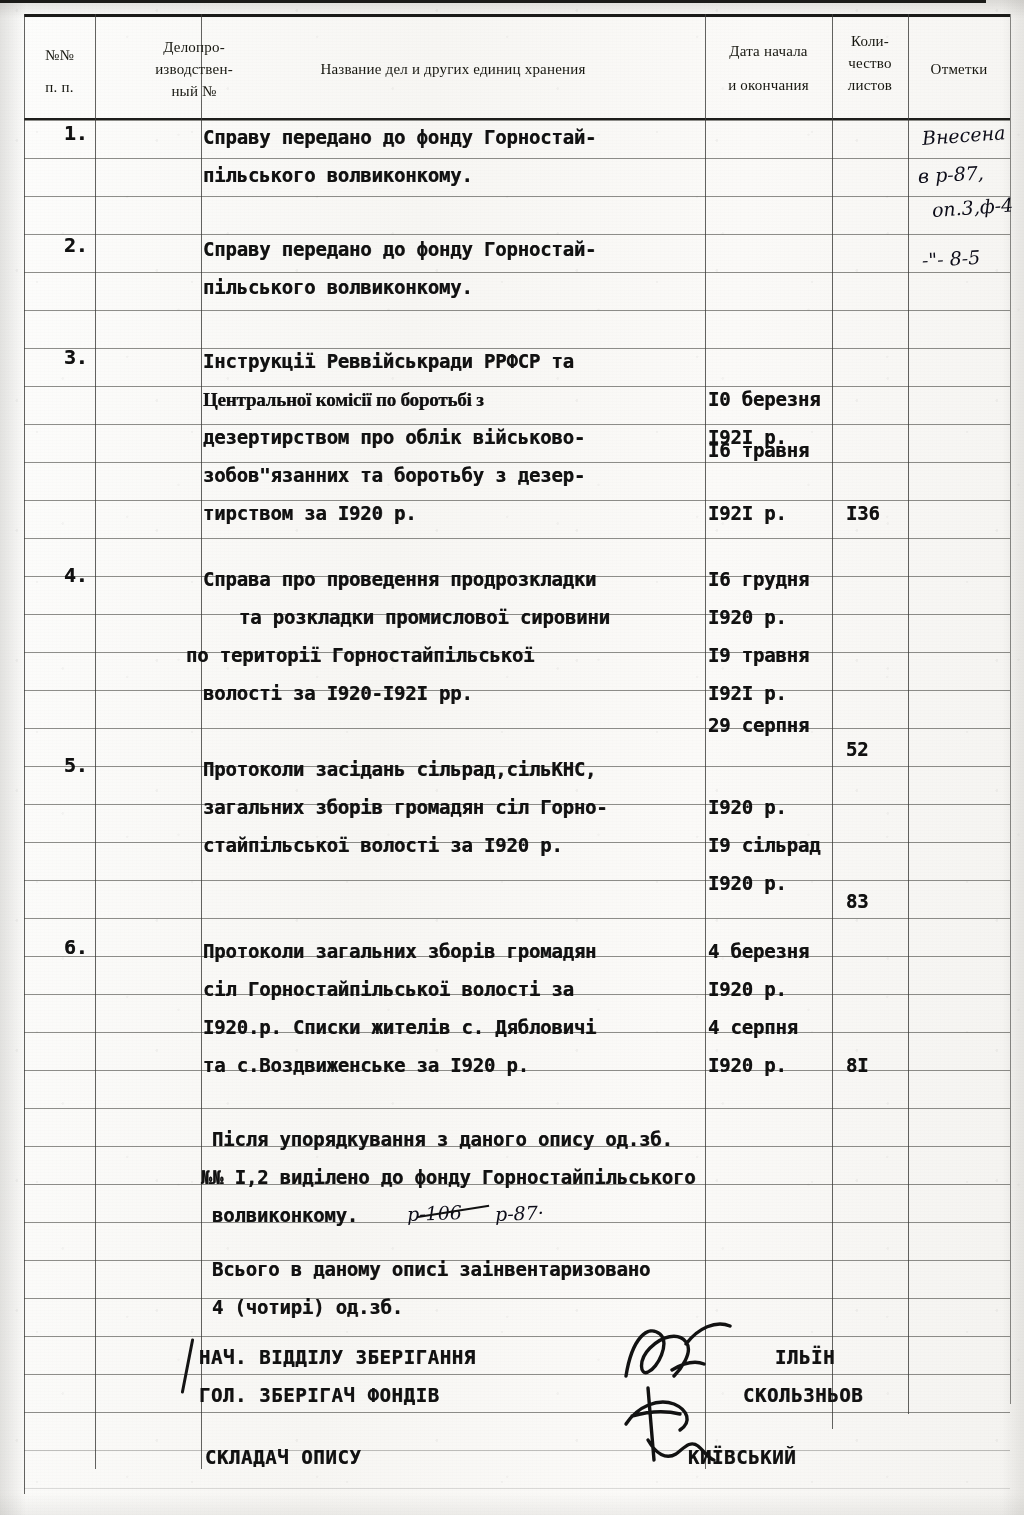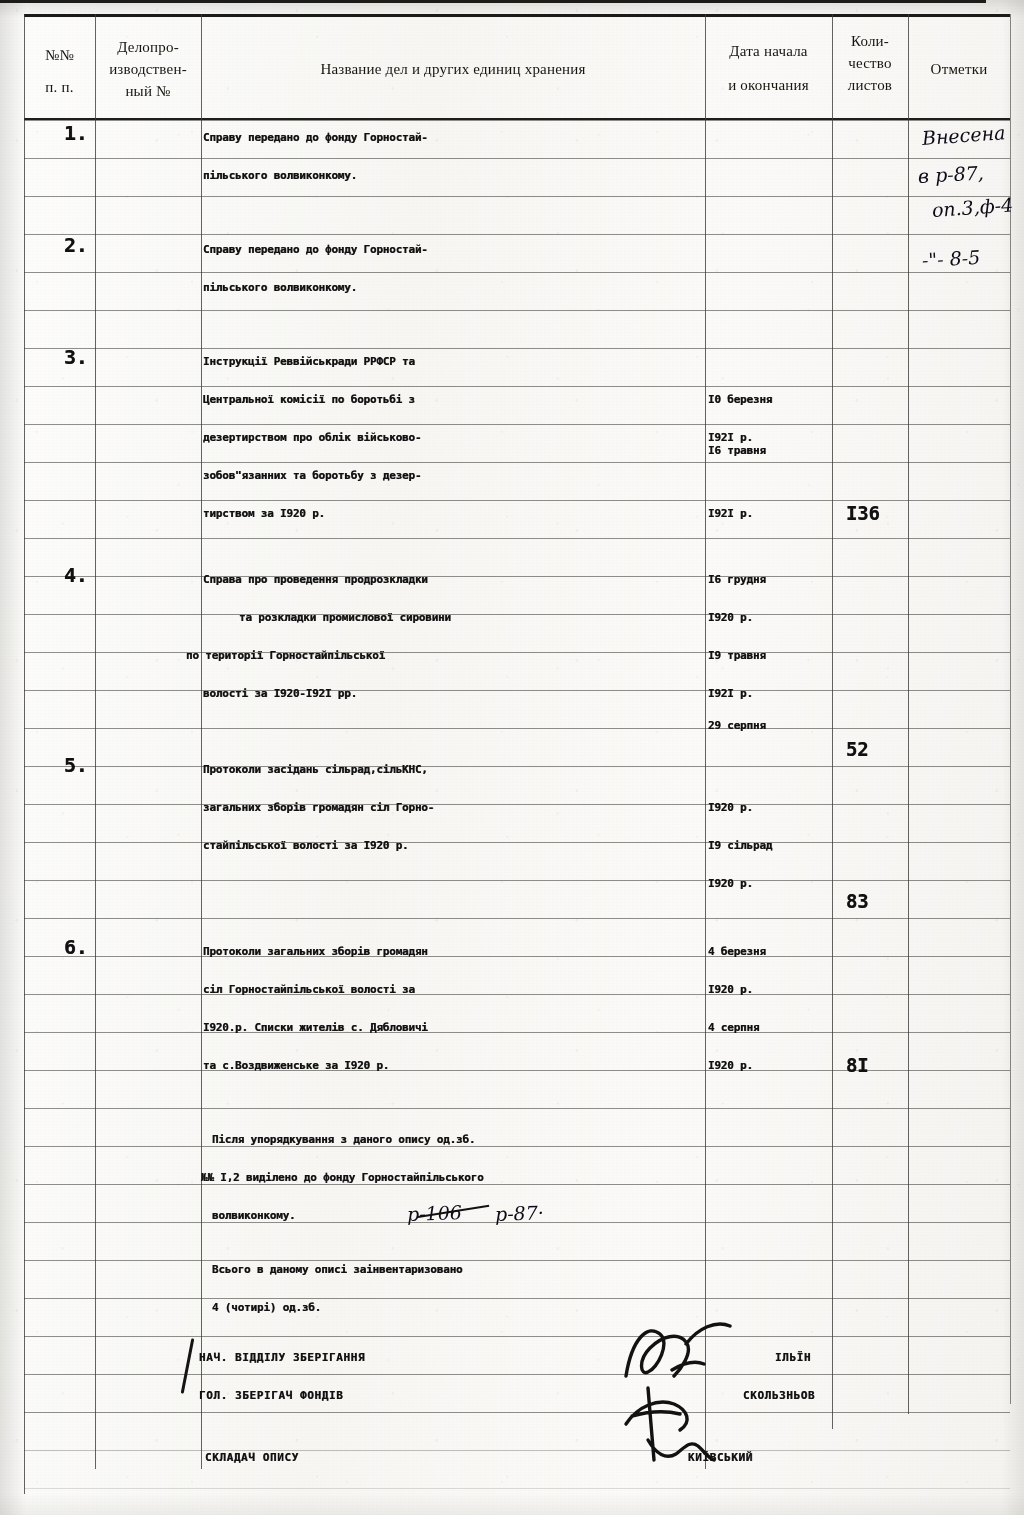--- a/index.html
+++ b/index.html
@@ -44,21 +44,21 @@
     position:absolute;text-align:center;color:#16160f;
     font-family:"Liberation Serif", serif;font-size:15px;line-height:22px;
     letter-spacing:.2px;
   }
   .hdr-cell .ln{display:block;white-space:nowrap;}
 
   
   .tw{
     position:absolute;color:#111;
     font-family:"DejaVu Sans Mono", monospace;
-    font-size:11px;line-height:19px;white-space:nowrap;
+    font-size:19px;line-height:19px;white-space:nowrap;
     font-weight:700;letter-spacing:-0.2px;
     text-shadow:0.35px 0 0 rgba(0,0,0,.55), -0.3px 0.3px 0 rgba(0,0,0,.28);
   }
   .tw.num{font-size:20px;}
   .tw.cnt{font-size:19px;}
   .tw.sig{letter-spacing:.6px;}
 
   
   .hw{
     position:absolute;color:#0c0c18;
@@ -125,21 +125,21 @@
     <div class="vline" style="left: 201px; height: 1455px;"></div>
     <div class="vline" style="left: 705px; height: 1455px;"></div>
     <div class="vline" style="left: 832px; height: 1415px;"></div>
     <div class="vline" style="left: 908px; height: 1400px;"></div>
     <div class="vline" style="left: 24px; height: 1480px; opacity: 0.8;"></div>
     <div class="vline" style="left: 1010px; height: 1390px; opacity: 0.6;"></div>
     <div class="hdr-cell" style="left: 24px; top: 44px; width: 71px;">
       <span class="ln">№№</span>
       <span class="ln" style="margin-top: 10px;">п. п.</span>
     </div>
-    <div class="hdr-cell" style="left: 95px; top: 36px; width: 106px;">
+    <div class="hdr-cell" style="left: 95px; top: 36px; width: 106px; padding-left: 46px;">
       <span class="ln">Делопро-</span>
       <span class="ln">изводствен-</span>
       <span class="ln">ный №</span>
     </div>
     <div class="hdr-cell" style="left: 201px; top: 58px; width: 504px; font-size: 15px;">
       <span class="ln">Название дел и других единиц  хранения</span>
     </div>
     <div class="hdr-cell" style="left: 705px; top: 40px; width: 127px;">
       <span class="ln">Дата начала</span>
       <span class="ln" style="margin-top: 12px;">и  окончания</span>
@@ -153,21 +153,21 @@
       <span class="ln">Отметки</span>
     </div>
     <div class="tw num" style="left: 64px; top: 124px;">1.</div>
     <div class="tw" style="left: 203px; top: 128px;">Справу передано до фонду Горностай-</div>
     <div class="tw" style="left: 203px; top: 166px;">пільського  волвиконкому.</div>
     <div class="tw num" style="left: 64px; top: 236px;">2.</div>
     <div class="tw" style="left: 203px; top: 240px;">Справу передано до фонду Горностай-</div>
     <div class="tw" style="left: 203px; top: 278px;">пільського волвиконкому.</div>
     <div class="tw num" style="left: 64px; top: 348px;">3.</div>
     <div class="tw" style="left: 203px; top: 352px;">Інструкції Реввійськради РРФСР та</div>
-    <div class="tw" style="left: 203px; top: 390px;">Центральної комісії по боротьбі з</div>
+    <div class="tw" style="left: 203px; top: 390px; font-family: Liberation Serif, serif;">Центральної комісії по боротьбі з</div>
     <div class="tw" style="left: 203px; top: 428px;">дезертирством про облік військово-</div>
     <div class="tw" style="left: 203px; top: 466px;">зобов"язанних  та боротьбу з дезер-</div>
     <div class="tw" style="left: 203px; top: 504px;">тирством за I920 р.</div>
     <div class="tw" style="left: 708px; top: 390px;">I0 березня</div>
     <div class="tw" style="left: 708px; top: 428px;">I92I р.</div>
     <div class="tw" style="left: 708px; top: 441px;">I6 травня</div>
     <div class="tw" style="left: 708px; top: 504px;">I92I р.</div>
     <div class="tw cnt" style="left: 846px; top: 504px;">I36</div>
     <div class="tw num" style="left: 64px; top: 566px;">4.</div>
     <div class="tw" style="left: 203px; top: 570px;">Справа про проведення продрозкладки</div>

